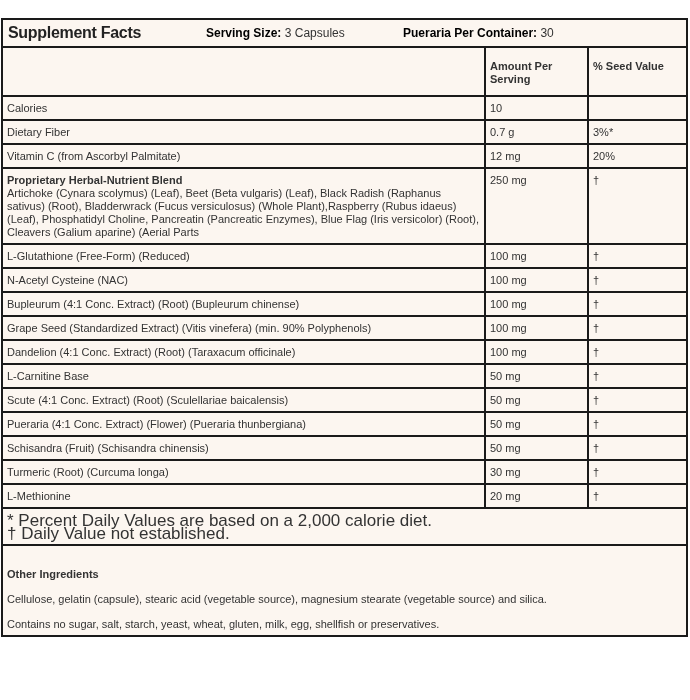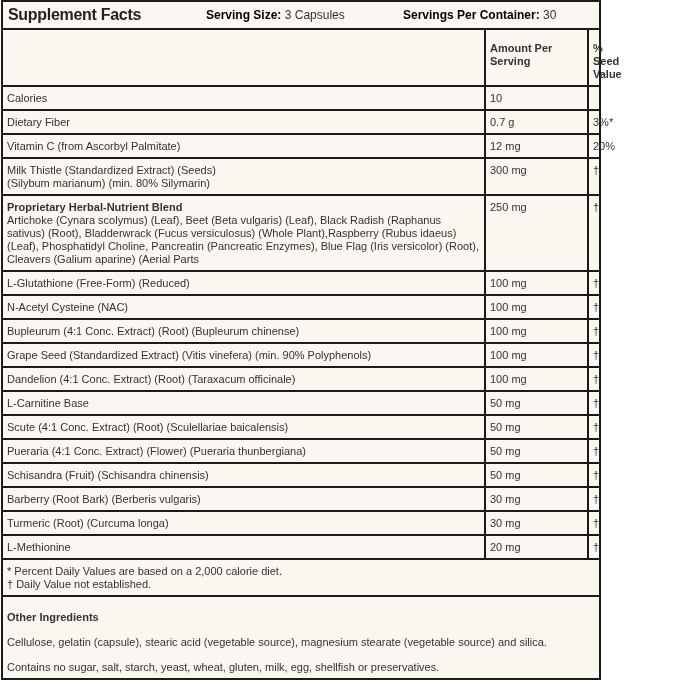--- a/index.html
+++ b/index.html
@@ -2,21 +2,21 @@
 <html><head>
   <meta charset="utf-8">
   <style>
     html, body { margin: 0; padding: 0; background: #ffffff; }
     body {
       width: 690px; height: 700px; position: relative; overflow: hidden;
       font-family: "Liberation Sans", sans-serif;
       color: #333333;
     }
     .label {
-      position: absolute; left: 1px; top: 0; width: 600px;
+      position: absolute; left: 1px; top: 18px; width: 687px;
       background: #fcf6f0;
       border: 2px solid #1a1a1a;
       box-sizing: border-box;
     }
     .header-bar {
       height: 26px; display: flex; align-items: center;
       border-bottom: 2px solid #1a1a1a;
       font-size: 12px;
     }
     .header-title { font-size: 16px; font-weight: bold; color: #222; padding-left: 5px; width: 198px; letter-spacing: -0.3px; }
@@ -28,33 +28,33 @@
       font-size: 11px; line-height: 13px;
       padding: 5px 4px 4px 4px; vertical-align: top;
       color: #333;
     }
     td.name { width: 473px; }
     td.amt { width: 93px; border-left: 2px solid #1a1a1a; }
     td.dv { border-left: 2px solid #1a1a1a; }
     tr.colhead td { font-weight: bold; height: 31px; padding-top: 12px; }
     tr.row td { height: 13px; margin-top: 40px; }
     .bold { font-weight: bold; }
-    .footnotes { padding: 5px 4px 4px 4px; font-size: 11px; line-height: 13px; border-bottom: 2px solid #1a1a1a; }
-    .other { padding: 14px 4px 4px 4px; font-size: 11px; line-height: 13px; }
+    .footnotes { padding: 5px 4px 4px 4px; font-size: 17px; line-height: 13px; border-bottom: 2px solid #1a1a1a; }
+    .other { padding: 22px 4px 4px 4px; font-size: 11px; line-height: 13px; }
     .other p { margin: 0 0 12px 0; }
     .other p:last-child { margin-bottom: 0; }
   </style>
 </head>
 <body>
 
 <div class="label">
   <div class="header-bar">
     <span class="header-title">Supplement Facts</span>
     <span class="header-serving"><b>Serving Size:</b> <span>3 Capsules</span></span>
-    <span class="header-servings"><b>Servings Per Container:</b> <span>30</span></span>
+    <span class="header-servings"><b>Pueraria Per Container:</b> <span>30</span></span>
   </div>
 
   <table>
     <tbody id="facts-body">
       <tr class="colhead">
         <td class="name"></td>
         <td class="amt">Amount Per Serving</td>
         <td class="dv">% Seed Value</td>
       </tr>
     <tr class="row">
@@ -70,28 +70,20 @@
           </td>
           <td class="amt">0.7 g</td>
           <td class="dv">3%*</td>
         </tr>
         <tr class="row">
           <td class="name">
             <div>Vitamin C (from Ascorbyl Palmitate)</div>
           </td>
           <td class="amt">12 mg</td>
           <td class="dv">20%</td>
-        </tr>
-        <tr class="row">
-          <td class="name">
-            <div>Milk Thistle (Standardized Extract) (Seeds)</div>
-            <div>(Silybum marianum) (min. 80% Silymarin)</div>
-          </td>
-          <td class="amt">300 mg</td>
-          <td class="dv">†</td>
         </tr>
         <tr class="row">
           <td class="name">
             <div class="bold">Proprietary Herbal-Nutrient Blend</div>
             <div>Artichoke (Cynara scolymus) (Leaf), Beet (Beta vulgaris) (Leaf), Black Radish (Raphanus sativus) (Root), Bladderwrack (Fucus versiculosus) (Whole Plant),Raspberry (Rubus idaeus) (Leaf), Phosphatidyl Choline, Pancreatin (Pancreatic Enzymes), Blue Flag (Iris versicolor) (Root), Cleavers (Galium aparine) (Aerial Parts</div>
           </td>
           <td class="amt">250 mg</td>
           <td class="dv">†</td>
         </tr>
         <tr class="row">
@@ -152,27 +144,20 @@
         </tr>
         <tr class="row">
           <td class="name">
             <div>Schisandra (Fruit) (Schisandra chinensis)</div>
           </td>
           <td class="amt">50 mg</td>
           <td class="dv">†</td>
         </tr>
         <tr class="row">
           <td class="name">
-            <div>Barberry (Root Bark) (Berberis vulgaris)</div>
-          </td>
-          <td class="amt">30 mg</td>
-          <td class="dv">†</td>
-        </tr>
-        <tr class="row">
-          <td class="name">
             <div>Turmeric (Root) (Curcuma longa)</div>
           </td>
           <td class="amt">30 mg</td>
           <td class="dv">†</td>
         </tr>
         <tr class="row">
           <td class="name">
             <div>L-Methionine</div>
           </td>
           <td class="amt">20 mg</td>

